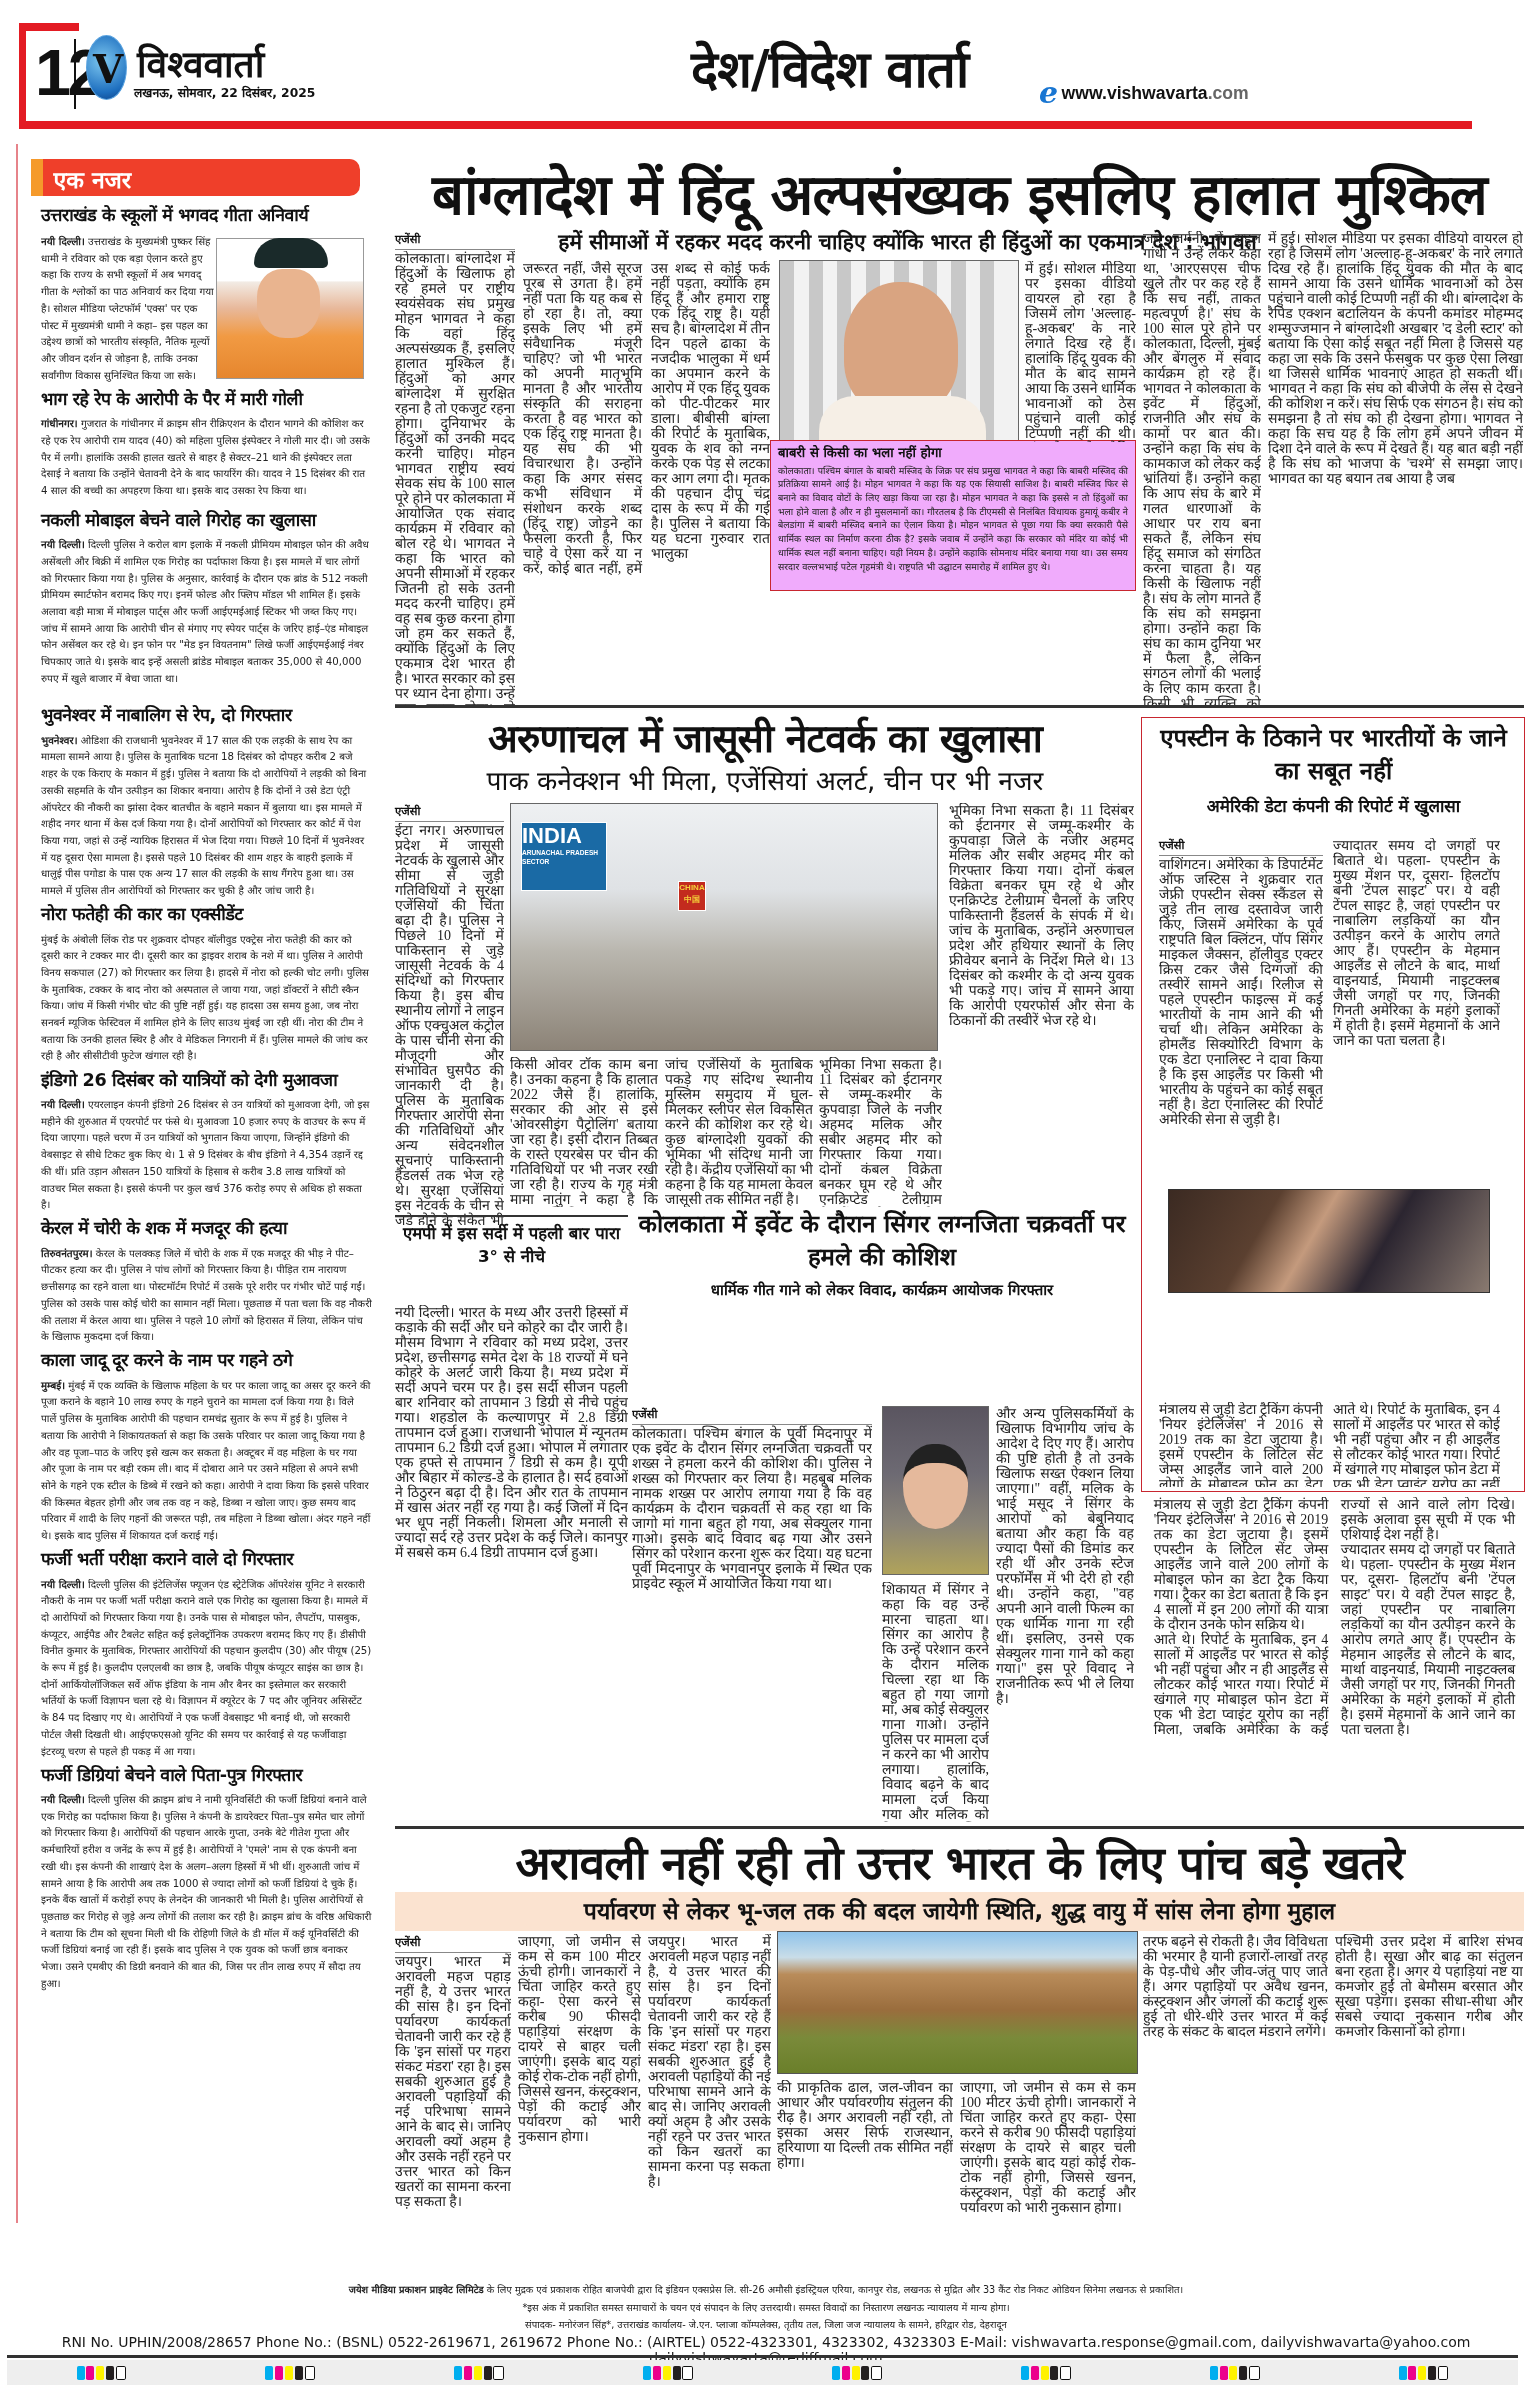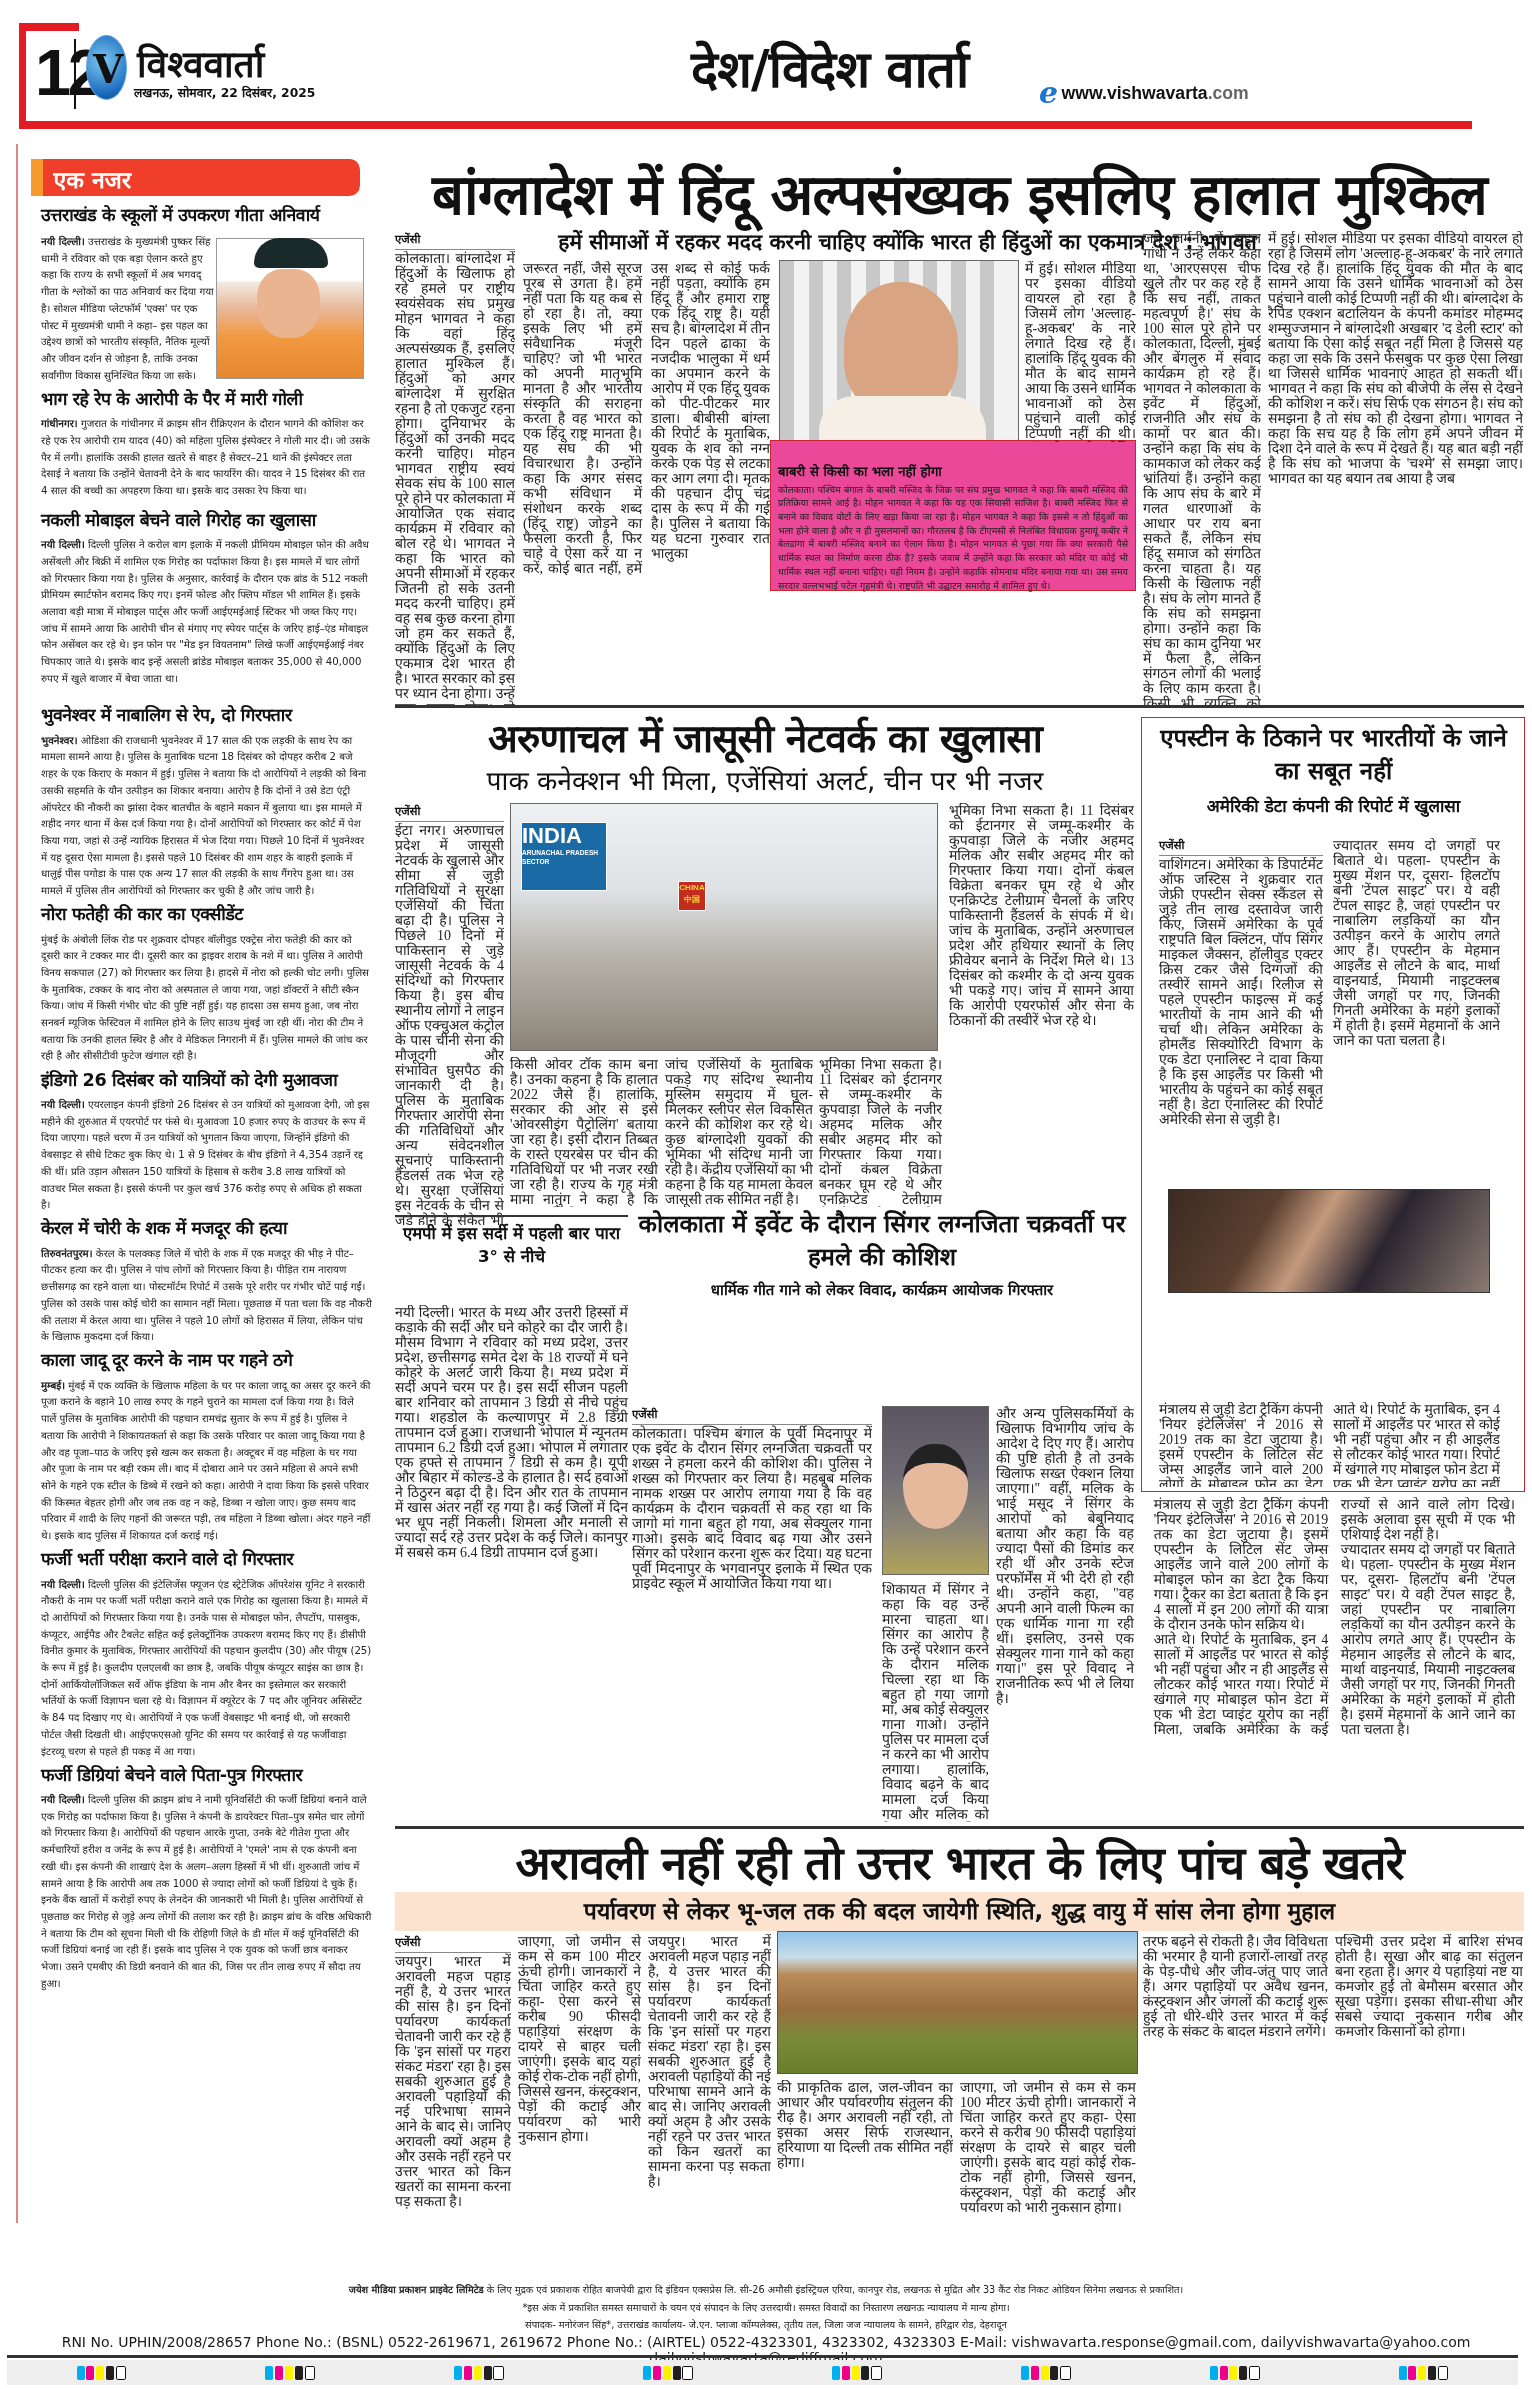--- a/index.html
+++ b/index.html
@@ -31,21 +31,21 @@
 #dhami-cap{left:254px;top:238px;width:74px;height:30px;background:#1a2a2a;border-radius:26.4px 26.4px 5.3px 5.3px}
 #dhami-face{left:257px;top:269px;width:63px;height:69px;background:#e9b48f;border-radius:40% 40% 45% 45%}
 
 #h1{left:395px;top:159px;width:1129px;font-size:56px;font-weight:bold;color:#111;line-height:72px;text-align:center;letter-spacing:-0.9px}
 #h1-sub{left:467px;top:227px;width:881px;font-size:21px;font-weight:bold;color:#111;text-align:center}
 .agency{font-size:11.4px;font-weight:bold;color:#111;padding-bottom:2.6px;border-bottom:1.8px solid #888;margin-bottom:1.8px}
 .col{position:absolute}
 #bhagwat-photo{left:779px;top:260px;width:240px;height:181px;background:linear-gradient(90deg,#c8c8c8 0 6%,#f2f2f2 6% 12%,#c8c8c8 12% 18%,#f2f2f2 18% 24%,#c8c8c8 24% 30%,#f2f2f2 30% 36%,#c8c8c8 36% 42%,#f2f2f2 42% 48%,#c8c8c8 48% 54%,#f2f2f2 54% 60%,#c8c8c8 60% 66%,#f2f2f2 66% 72%,#c8c8c8 72% 78%,#f2f2f2 78% 84%,#c8c8c8 84% 90%,#f2f2f2 90% 100%);border:0.9px solid #666;overflow:hidden}
 #bhagwat-head{left:844px;top:282px;width:114px;height:132px;background:#d9a481;border-radius:48% 48% 40% 40%}
 #bhagwat-body{left:819px;top:396px;width:167px;height:46px;background:#f6efe6;border-radius:35px 35px 0 0}
-#babri-box{left:770px;top:440px;width:366px;height:151px;border:1.8px solid #c8262f;padding:21px 7px;background:#ec4899}
+#babri-box{left:770px;top:440px;width:366px;height:151px;border:1.8px solid #c8262f;padding:2px 7px;background:#f0abfc}
 #babri-title{font-size:13.2px;font-weight:bold;color:#111;margin-bottom:2.6px}
 #babri-text{font-size:9.3px;line-height:13.7px;text-align:justify;color:#222}
 #h-rule1{left:395px;top:705px;width:1129px;height:2.6px;background:#333}
 
 #h2{left:395px;top:712px;width:740px;font-size:39px;font-weight:bold;color:#111;text-align:center;letter-spacing:-0.9px;line-height:53px}
 #h2-sub{left:395px;top:763px;width:740px;font-size:26.4px;color:#111;text-align:center;line-height:35px}
 #india-photo{left:510px;top:803px;width:428px;height:248px;background:linear-gradient(180deg,#eef0f2 0,#dfe2e5 35%,#b9b6ae 60%,#8c8377 100%);border:0.9px solid #666;overflow:hidden}
 #india-sign{left:521px;top:822px;width:86px;height:69px;background:#1a6aa5;border:1.8px solid #fff;color:#fff;}
 #india-sign .t1{font-size:22px;font-weight:bold;line-height:26.4px;font-family:"Liberation Sans",sans-serif}
 #india-sign .t2{font-size:6.6px;font-weight:bold;line-height:8.8px;font-family:"Liberation Sans",sans-serif}
@@ -99,21 +99,21 @@
 <div class="abs" id="ek-nazar">
     <span>एक नजर</span>
   </div>
 
 <div class="abs" id="dhami-photo"></div>
 <div class="abs" id="dhami-cap"></div>
 <div class="abs" id="dhami-face"></div>
 
 <div class="abs" style="left:41px;top:204px;width:331px">
   <div>
-    <div class="lh">उत्तराखंड के स्कूलों में उपकरण गीता अनिवार्य</div>
+    <div class="lh">उत्तराखंड के स्कूलों में भगवद गीता अनिवार्य</div>
     <div class="lt" style="padding-right:155px;height:150px;margin-top:7px;overflow:hidden"><b>नयी दिल्ली।</b> <span>उत्तराखंड के मुख्यमंत्री पुष्कर सिंह धामी ने रविवार को एक बड़ा ऐलान करते हुए कहा कि राज्य के सभी स्कूलों में अब भगवद् गीता के श्लोकों का पाठ अनिवार्य कर दिया गया है। सोशल मीडिया प्लेटफॉर्म 'एक्स' पर एक पोस्ट में मुख्यमंत्री धामी ने कहा– इस पहल का उद्देश्य छात्रों को भारतीय संस्कृति, नैतिक मूल्यों और जीवन दर्शन से जोड़ना है, ताकि उनका सर्वांगीण विकास सुनिश्चित किया जा सके। हमारी सरकार ने राज्य के स्कूलों में गीता के श्लोकों का पाठ अनिवार्य किया है। गीता के उपदेश बच्चों में आत्मविश्वास, कर्तव्यबोध और सकारात्मक सोच विकसित करने में मदद करेंगे।</span></div>
   </div>
 </div>
 
 <div class="abs" style="left:41px;top:388px;width:331px">
   <div style="margin-bottom:9px">
     <div class="lh">भाग रहे रेप के आरोपी के पैर में मारी गोली</div>
     <div class="lt" style="margin-top:5.3px"><b>गांधीनगर।</b> <span>गुजरात के गांधीनगर में क्राइम सीन रीक्रिएशन के दौरान भागने की कोशिश कर रहे एक रेप आरोपी राम यादव (40) को महिला पुलिस इंस्पेक्टर ने गोली मार दी। जो उसके पैर में लगी। हालांकि उसकी हालत खतरे से बाहर है सेक्टर–21 थाने की इंस्पेक्टर लता देसाई ने बताया कि उन्होंने चेतावनी देने के बाद फायरिंग की। यादव ने 15 दिसंबर की रात 4 साल की बच्ची का अपहरण किया था। इसके बाद उसका रेप किया था।</span></div>
   </div>
   <div style="margin-bottom:17px">

